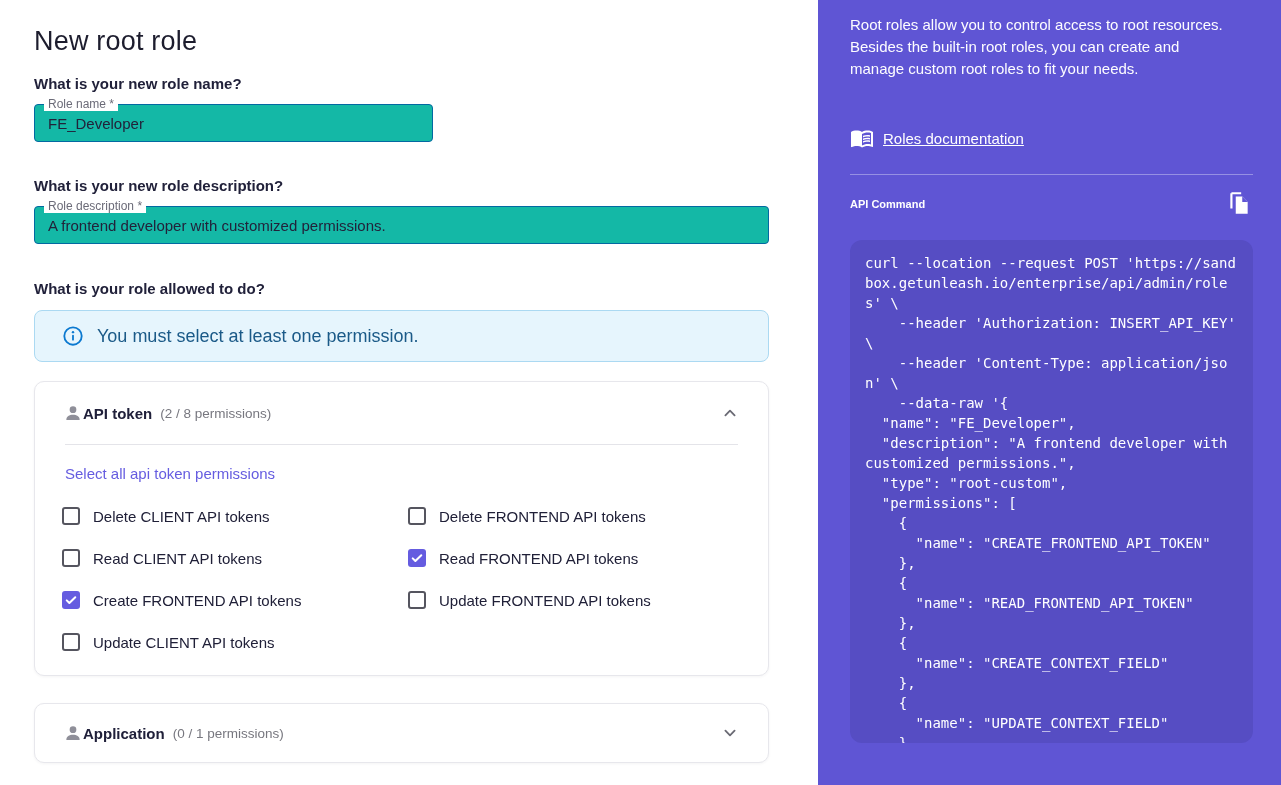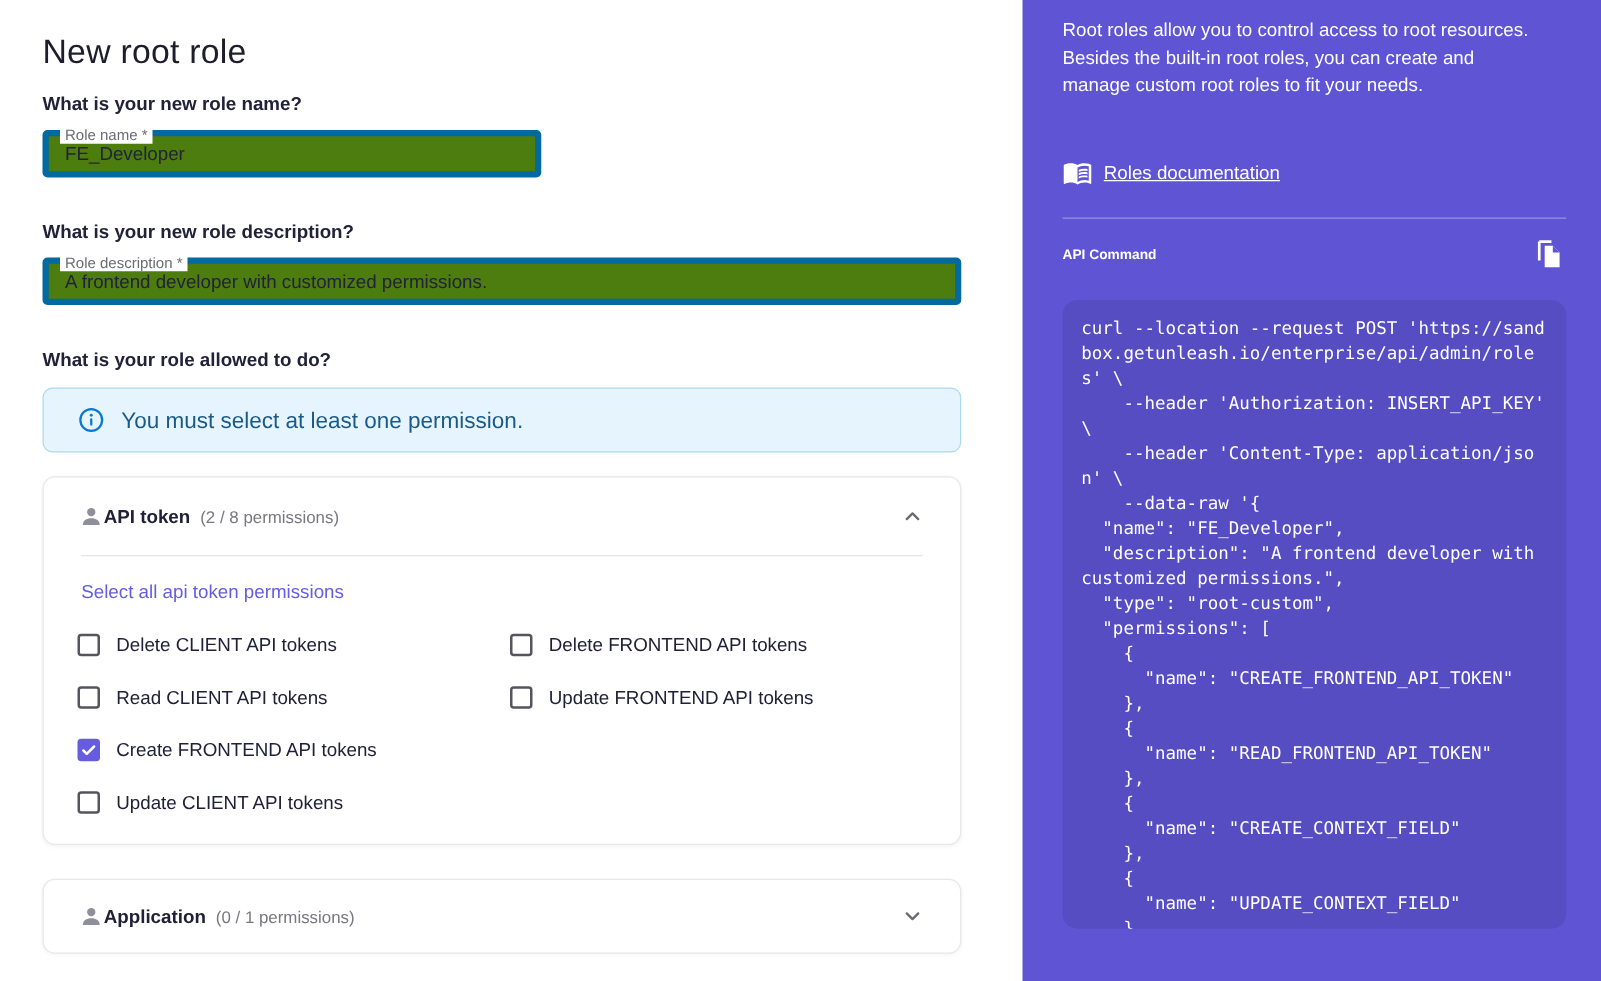--- a/index.html
+++ b/index.html
@@ -6,21 +6,21 @@
   html, body { background: #fff; }
   .page {
     position: relative; width: 1281px; height: 785px; overflow: hidden;
     font-family: "Liberation Sans", sans-serif; background: #fff;
   }
   
   .left { position: absolute; left: 0; top: 0; width: 818px; height: 785px; background: #fff; }
   .page-title { position: absolute; left: 34px; top: 26px; font-size: 27px; font-weight: 500; color: #1d1d2e; letter-spacing: .2px; }
   .question { position: absolute; left: 34px; font-size: 15px; font-weight: 700; color: #21213a; }
   .q1 { top: 75px; } .q2 { top: 177px; } .q3 { top: 280px; }
-  .tf { position: absolute; left: 34px; height: 38px; border: 5px solid #0369a1; border-radius: 4px; background: #4d7c0f; }
+  .tf { position: absolute; left: 34px; height: 38px; border: 1px solid #0369a1; border-radius: 4px; background: #14b8a6; }
   .tf1 { top: 104px; width: 399px; } .tf2 { top: 206px; width: 735px; text-decoration: underline; }
   .tf-label { position: absolute; top: -8px; left: 9px; background: #fff; padding: 0 4px; font-size: 12px; color: #6b6b78; }
   .tf input { border: none; outline: none; width: 100%; height: 100%; padding: 0 13px; font-size: 15px; color: #22223a; background: transparent; font-family: "Liberation Sans", sans-serif; }
   .alert { position: absolute; left: 34px; top: 310px; width: 735px; height: 52px; background: #e6f5fd; border: 1px solid #abd9f2; border-radius: 8px; display: flex; align-items: center; }
   .alert svg { margin-left: 27px; flex: 0 0 auto; }
   .alert span { margin-left: 13px; font-size: 18px; color: #1b5a88; }
   .card { position: absolute; left: 34px; width: 735px; background: #fff; border: 1px solid #e7e7ec; border-radius: 10px; box-shadow: 0 1px 3px rgba(30,30,60,.05); }
   .card1 { top: 381px; height: 295px; }
   .card2 { top: 703px; height: 60px; }
   .acc-header { height: 62px; display: flex; align-items: center; padding: 0 26px 0 28px; cursor: pointer; }
@@ -113,20 +113,28 @@
           </div>
           <div class="perm-row">
             <span class="cb unchecked"></span>
             <span class="perm-label">Update CLIENT API tokens</span>
           </div>
           <div class="perm-row">
             <span class="cb unchecked"></span>
             <span class="perm-label">Delete FRONTEND API tokens</span>
           </div>
           <div class="perm-row">
+            <span class="cb checked">
+              <svg width="14" height="14" viewBox="0 0 18 18">
+                <path d="M3.5 9.5l3.4 3.4L14.5 5.4" fill="none" stroke="#fff" stroke-width="2.6" stroke-linecap="round" stroke-linejoin="round"></path>
+              </svg>
+            </span>
+            <span class="perm-label">Read FRONTEND API tokens</span>
+          </div>
+          <div class="perm-row">
             <span class="cb unchecked"></span>
             <span class="perm-label">Update FRONTEND API tokens</span>
           </div>
         </div>
     </div>
 
     <div class="card card2">
       <div class="acc-header" style="height:58px;">
         <svg width="20" height="20" viewBox="0 0 24 24" fill="#8f8f99">
           <circle cx="12" cy="8" r="4"></circle>

